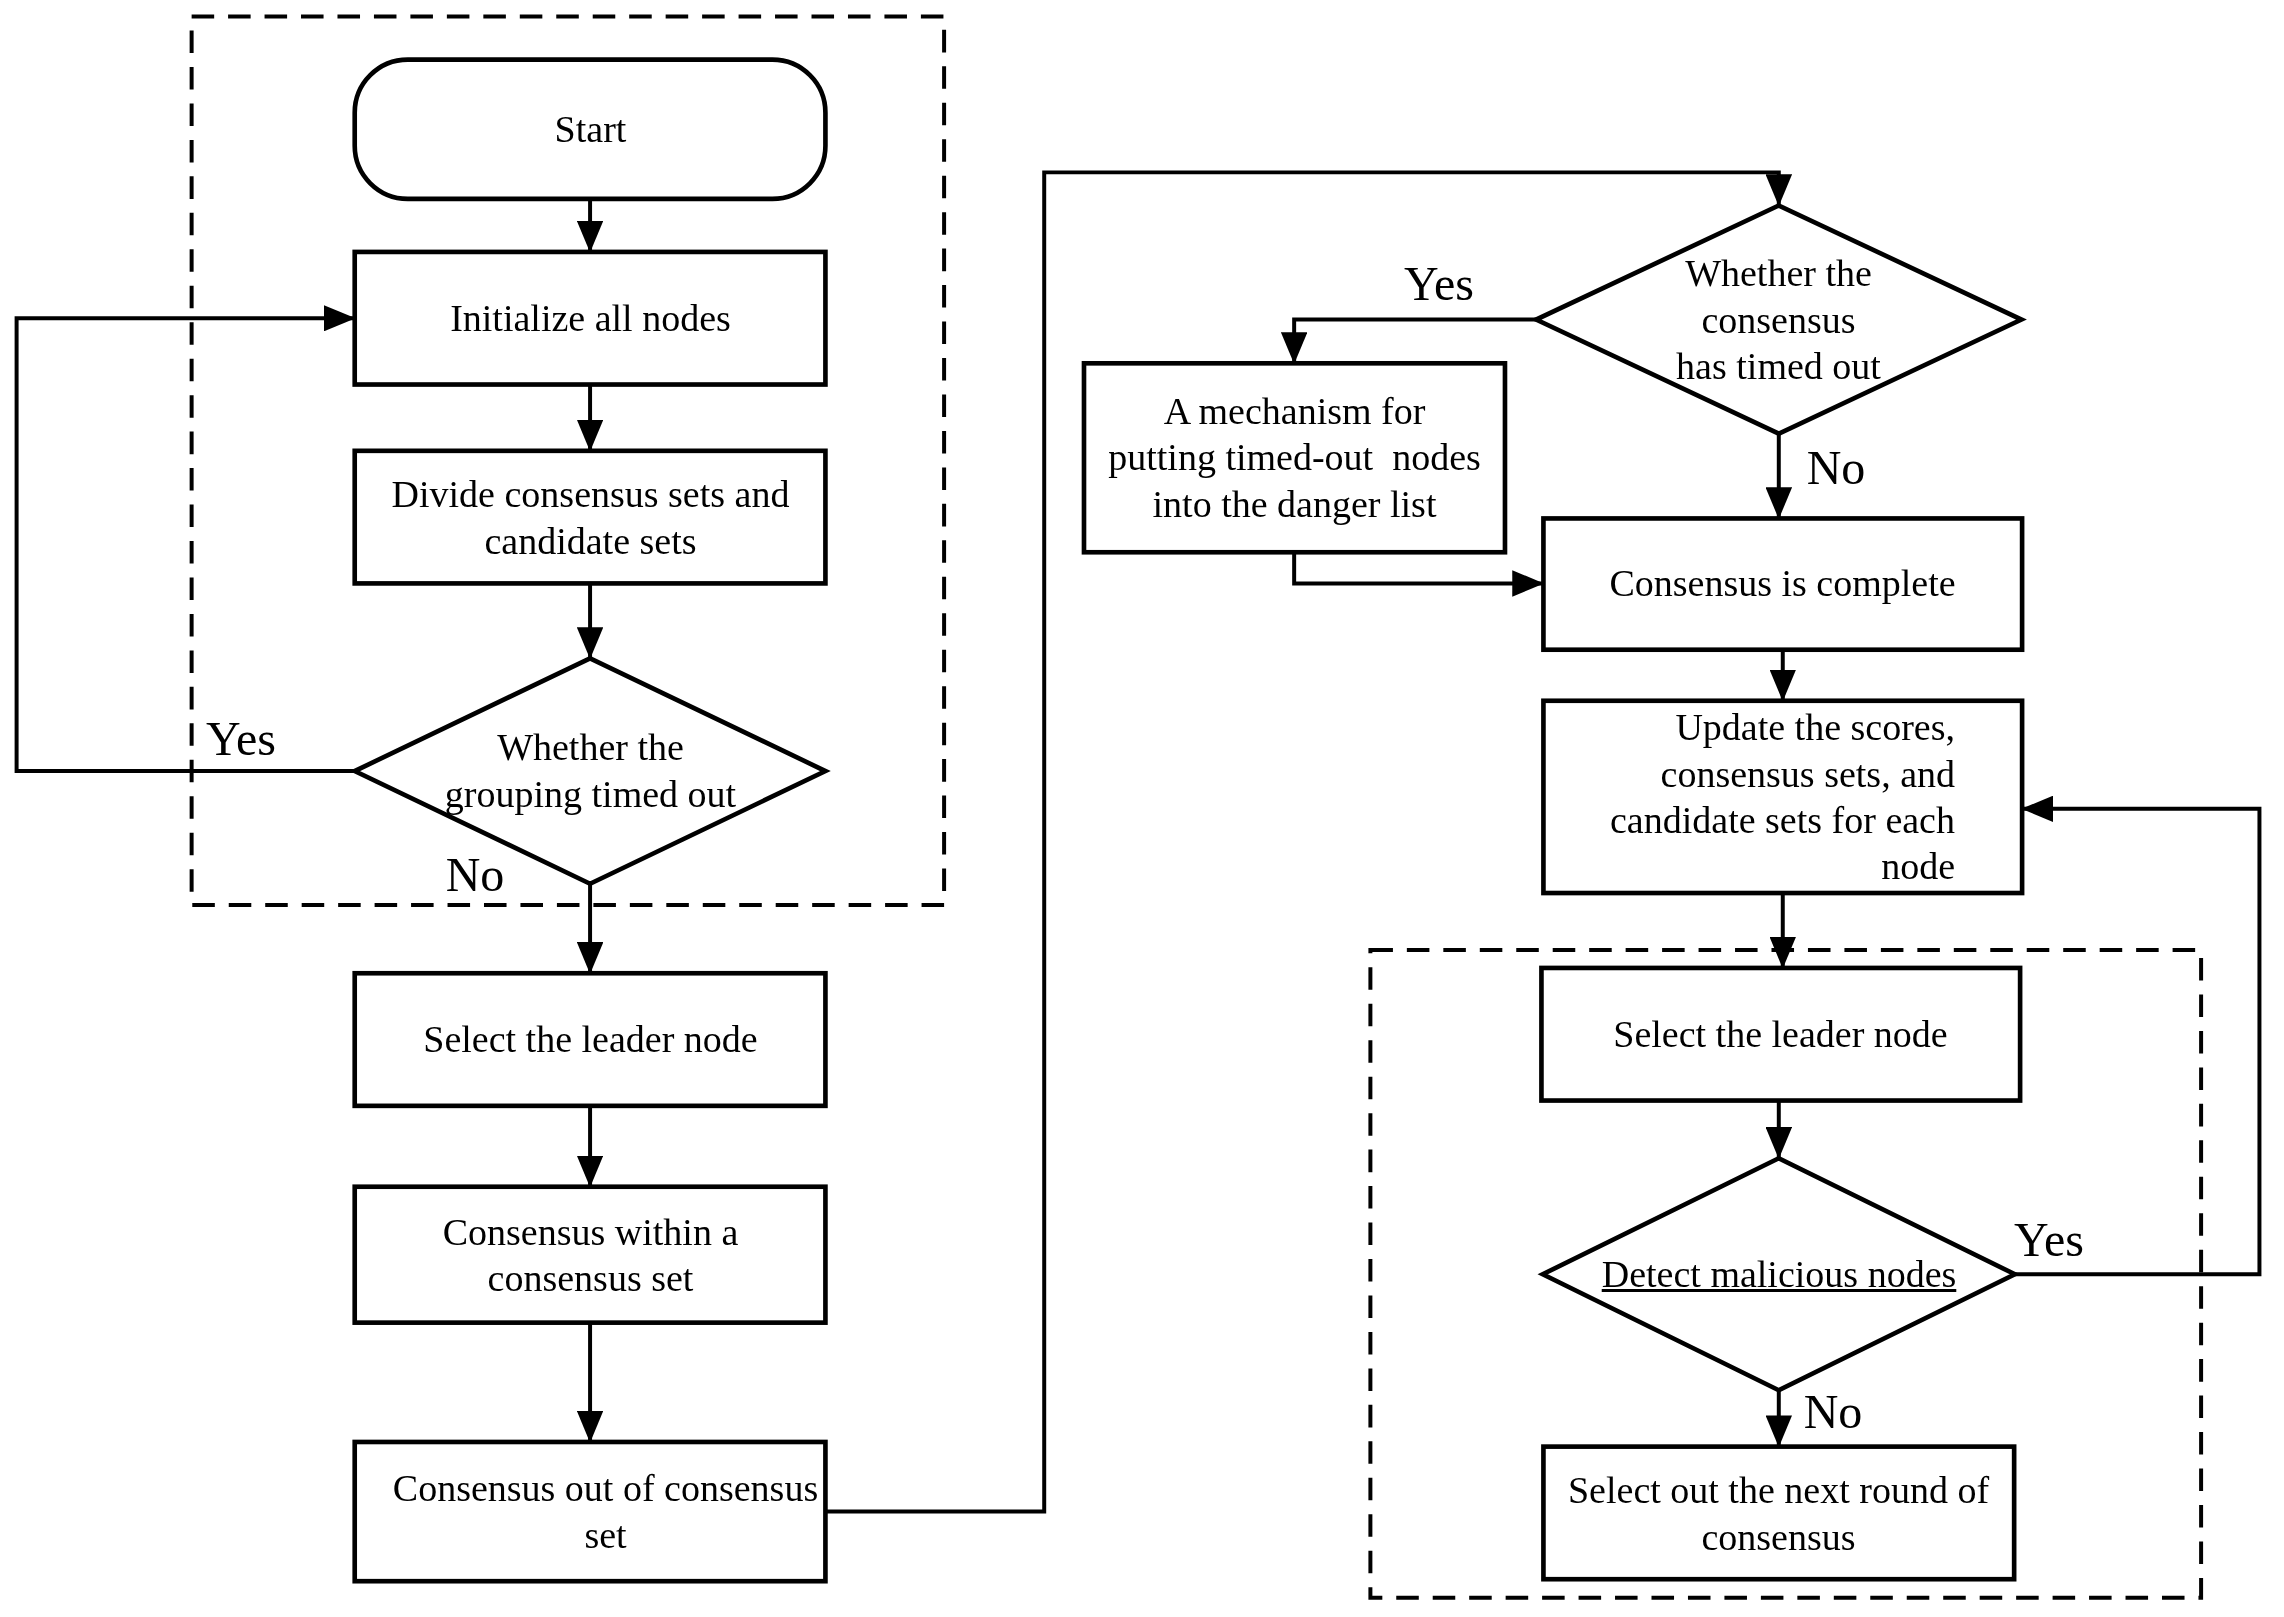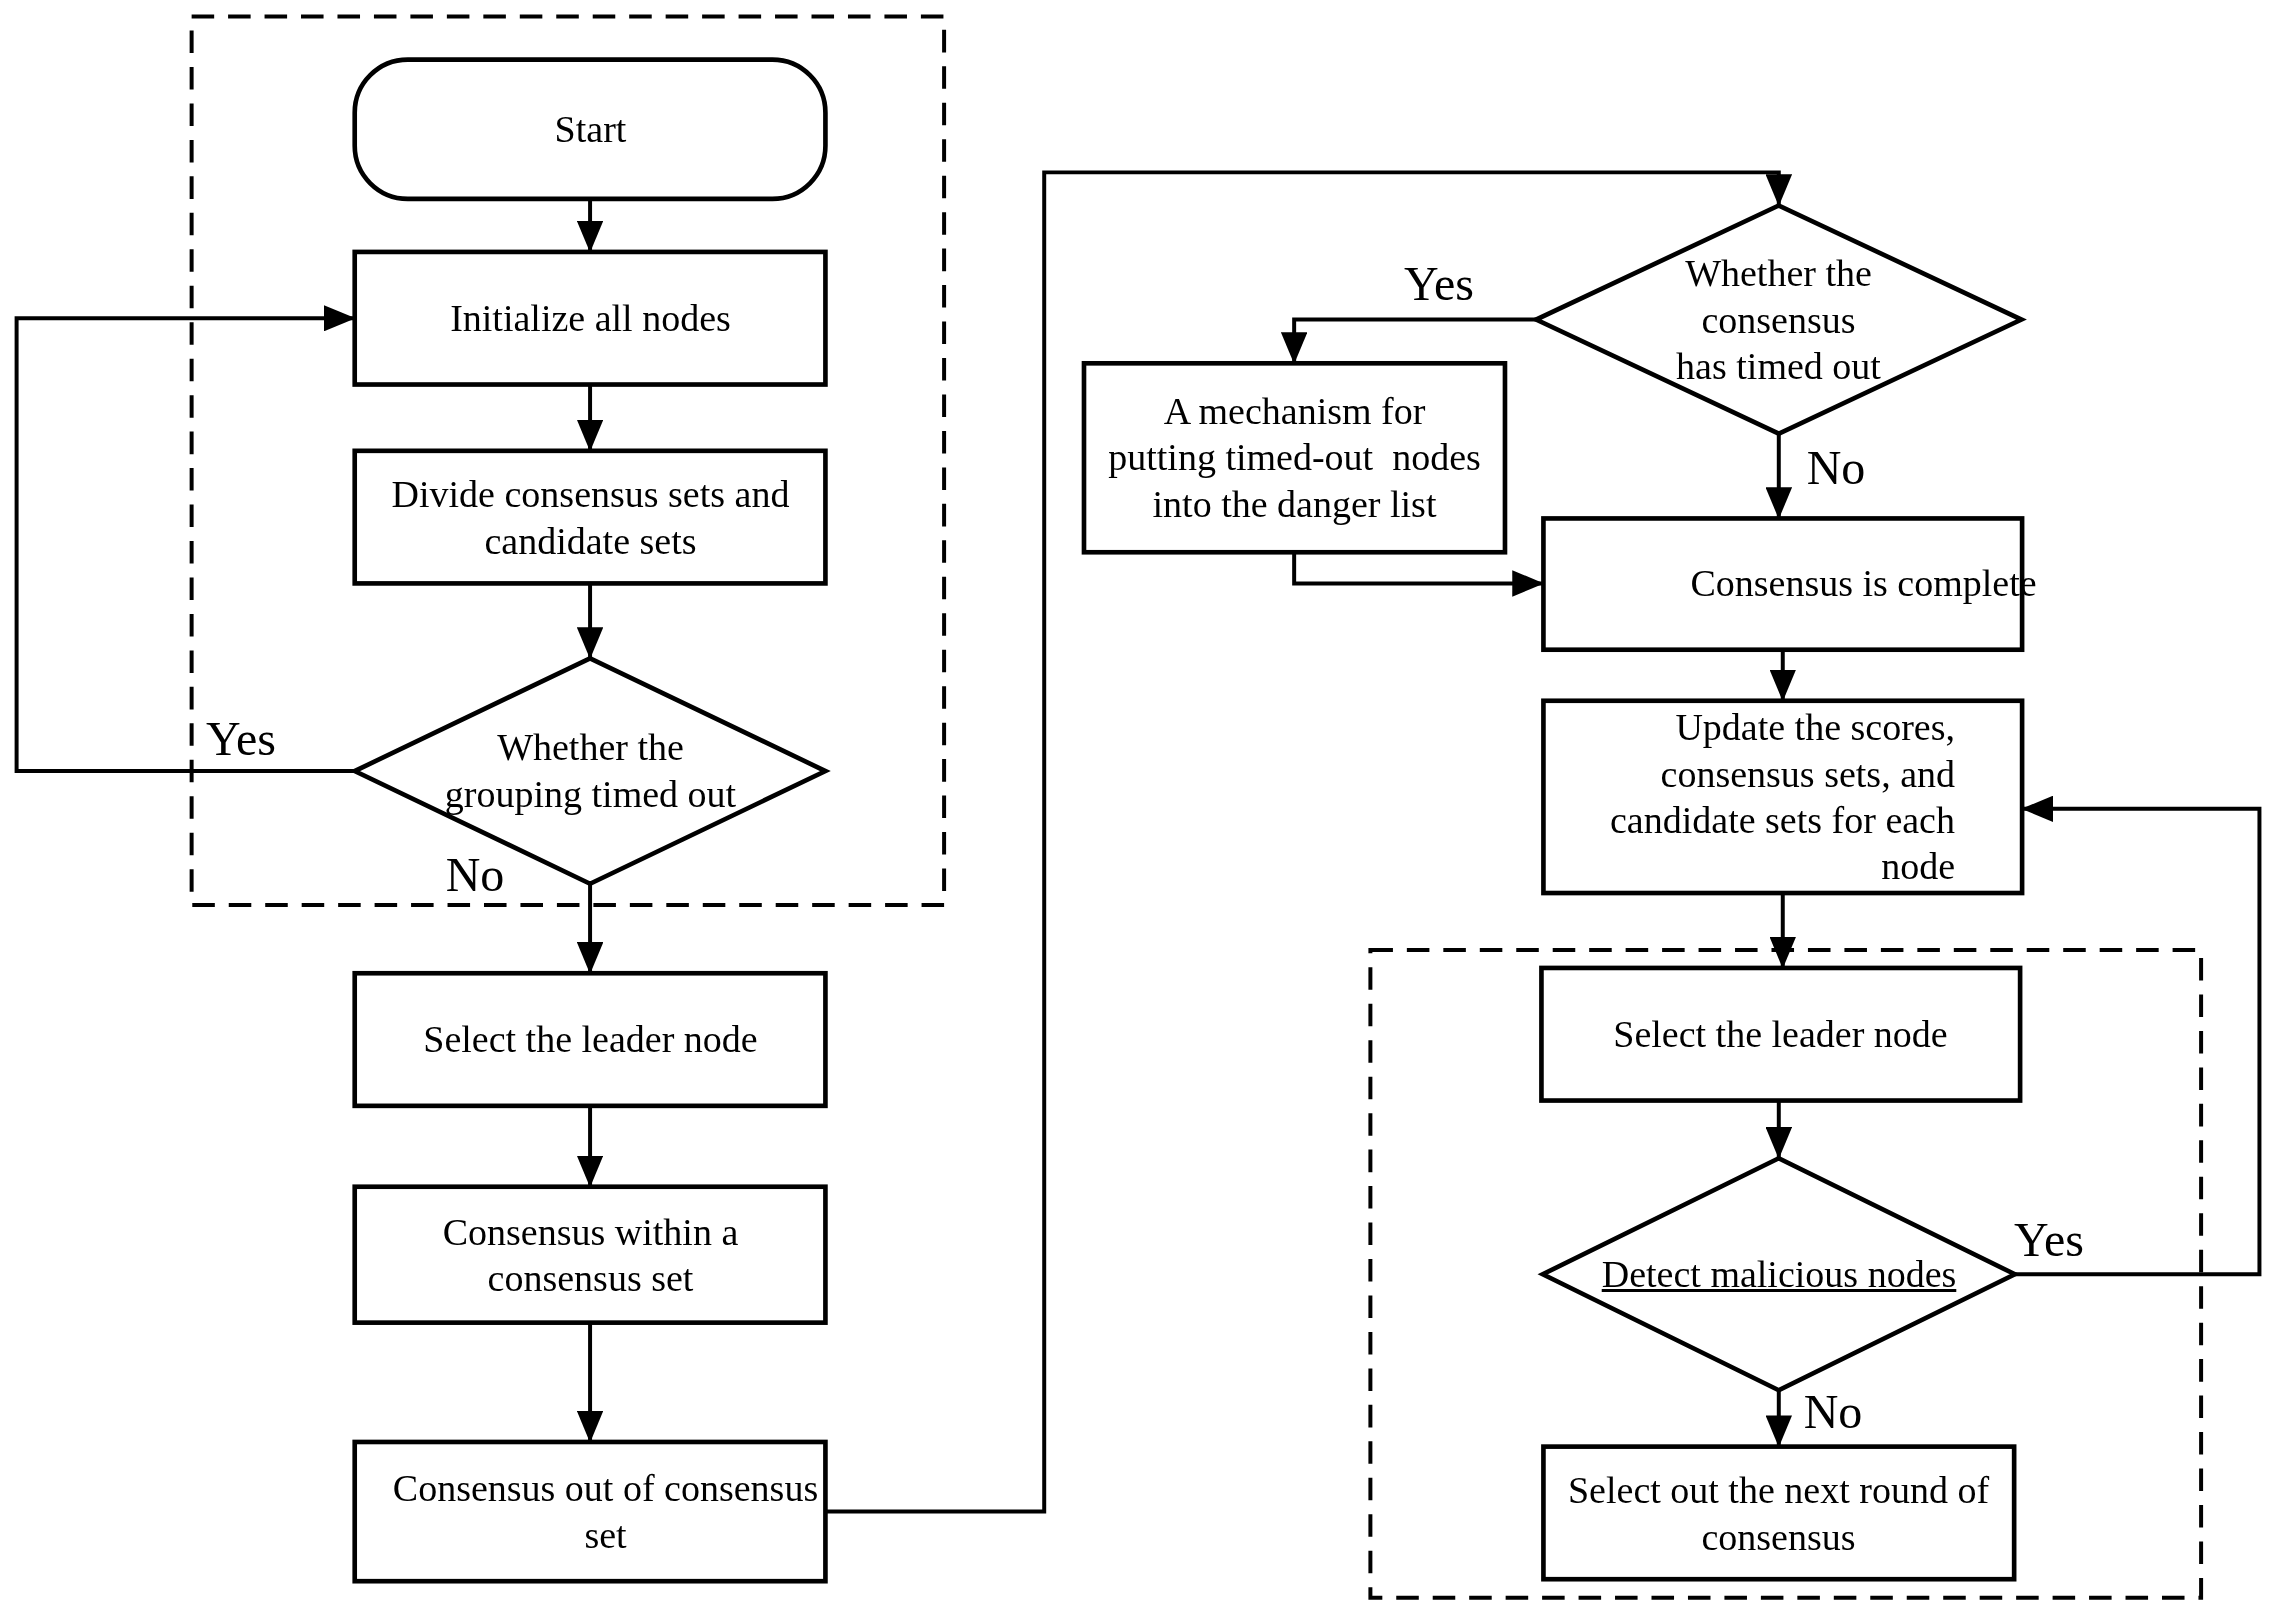--- a/index.html
+++ b/index.html
@@ -88,21 +88,21 @@
       <div class="node-label" style="left: 355px; top: 1187px; width: 471px; height: 136px;">Consensus within a
 consensus set</div>
       <div class="node-label" style="left: 370px; top: 1442px; width: 471px; height: 139px;">Consensus out of consensus
 set</div>
       <div class="node-label" style="left: 1536px; top: 206px; width: 485px; height: 228px;">Whether the
 consensus
 has timed out</div>
       <div class="node-label" style="left: 1084px; top: 363px; width: 421px; height: 189px;">A mechanism for
 putting timed-out  nodes
 into the danger list</div>
-      <div class="node-label" style="left: 1578px; top: 518px; width: 479px; height: 131px; padding-left: 46px;">Consensus is complete</div>
+      <div class="node-label" style="left: 1543px; top: 518px; width: 479px; height: 131px;">Consensus is complete</div>
       <div class="node-label" style="left: 1543px; top: 701px; width: 479px; height: 192px; text-align: right;">Update the scores,
 consensus sets, and
 candidate sets for each
 node</div>
       <div class="node-label" style="left: 1541px; top: 968px; width: 479px; height: 133px;">Select the leader node</div>
       <div class="node-label" style="left: 1543px; top: 1158px; width: 472px; height: 232px; text-decoration: underline;">Detect malicious nodes</div>
       <div class="node-label" style="left: 1543px; top: 1447px; width: 471px; height: 133px;">Select out the next round of
 consensus</div>
       <div class="branch-label" style="left: 241px; top: 739px;">Yes</div>
       <div class="branch-label" style="left: 475px; top: 875px;">No</div>

